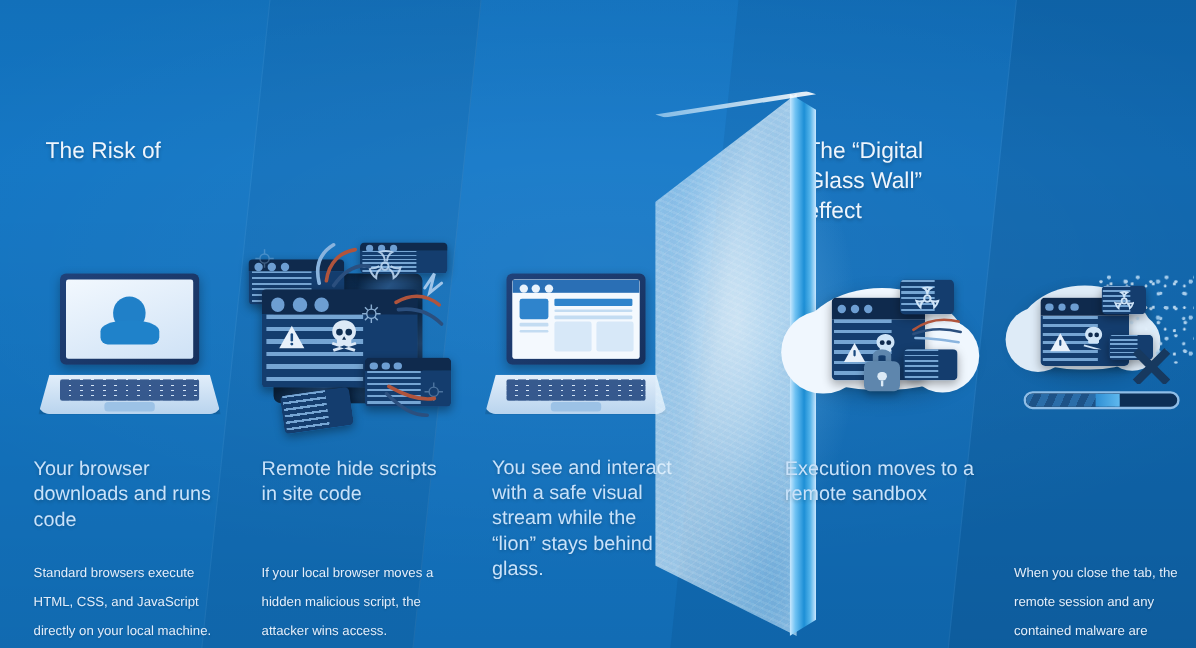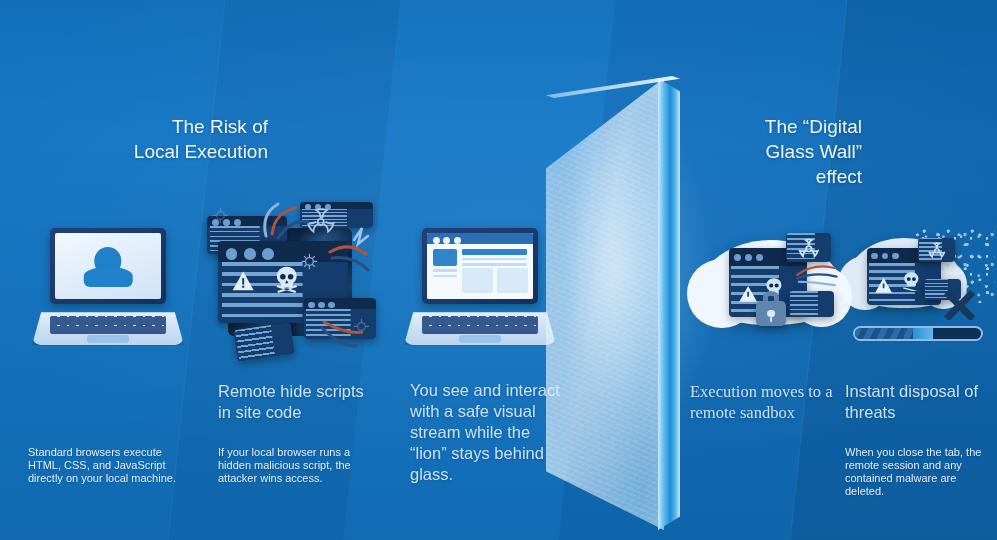--- a/index.html
+++ b/index.html
@@ -28,41 +28,42 @@
 
   
   .title {
     position:absolute; left:38px; top:22px; width:940px;
     font-size:30px; font-weight:bold; letter-spacing:-.2px;
     color:#cfe6fb;
     text-shadow:0 1px 4px rgba(0,0,0,.28);
   }
 
   
-  .sec-head { position:absolute; font-size:19px; line-height:25px; color:#eef5fd; font-weight:400; text-shadow:0 1px 3px rgba(0,0,0,.25);text-align:right; }
+  .sec-head { position:absolute; font-size:19px; line-height:25px; color:#eef5fd; font-weight:400; text-shadow:0 1px 3px rgba(0,0,0,.25); }
   .sec-left  { left:38px;  top:114px; width:230px; }
   .sec-right { left:672px; top:114px; width:190px; }
 
   
   .col { position:absolute; top:0; height:540px; }
   .c1 { left:28px;  width:160px; }
   .c2 { left:218px; width:152px; }
   .c3 { left:410px; width:150px; }
-  .c4 { left:690px; width:160px;font-family:Liberation Serif, serif; }
+  .c4 { left:654px; width:160px; }
   .c5 { left:845px; width:145px; }
 
   .col-head {
     position:absolute; left:0; width:100%;
     font-size:16.5px; line-height:21px; color:#c9e2fa; font-weight:400;
     text-shadow:0 1px 3px rgba(0,0,0,.22);
   }
   .col-body {
     position:absolute; left:0; width:100%;
-    font-size:11px; line-height:13px; color:#e3eefb;
+    font-size:11px; line-height:24px; color:#e3eefb;
     text-shadow:0 1px 2px rgba(0,0,0,.2);
+    margin-top:20px;
   }
   .h-y380 { top:381px; }
   .h-y380c{ top:380px; }
 
   .art { position:absolute; }
 
   
   .laptop { position:relative; }
   .lp-lid {
     position:absolute; left:12%; top:0; width:76%; height:62%;
@@ -206,41 +207,41 @@
   <div class="panel p1"></div>
   <div class="panel p2"></div>
   <div class="panel p3"></div>
   <div class="panel p4"></div>
   <div class="panel p5"></div>
   <div class="vignette"></div>
 
 
   <div class="sec-head sec-left">
     <span>The Risk of</span><br>
-    <span>Local Execution</span>
   </div>
   <div class="sec-head sec-right">
     <span>The “Digital</span><br>
     <span>Glass Wall”</span><br>
     <span>effect</span>
   </div>
 
   <div class="col c1">
     <div class="art laptop" style="left:4px; top:228px; width:152px; height:122px;">
       <div class="lp-lid">
         <div class="lp-screen">
           <div class="usr-head"></div>
           <div class="usr-body"></div>
         </div>
       </div>
       <div class="lp-base">
         <div class="lp-keys"></div>
         <div class="lp-pad"></div>
       </div>
     </div>
+    <div class="col-head h-y380">Your browser downloads and runs code</div>
     <div class="col-body" style="top:446px;">Standard browsers execute HTML, CSS, and JavaScript directly on your local machine.</div>
   </div>
 
   <div class="col c2">
     <div class="art mal" style="left:-14px; top:200px; width:172px; height:158px;">
       <div class="swirl"></div>
 
       <div class="cw cw-a">
         <div class="cw-bar">
             <i></i>
@@ -326,21 +327,21 @@
           <path d="M74 38 C84 24 94 20 104 22" stroke="#2b4f7e" stroke-width="3"></path>
           <path d="M126 52 C140 44 152 46 162 54" stroke="#b0543c" stroke-width="3"></path>
           <path d="M128 58 C144 56 156 62 164 70" stroke="#2b4f7e" stroke-width="3"></path>
           <path d="M120 122 C134 130 146 134 158 132" stroke="#b0543c" stroke-width="3"></path>
           <path d="M118 128 C130 140 140 146 152 146" stroke="#2b4f7e" stroke-width="3"></path>
           <path d="M150 40 L158 28 L154 44 L164 36" stroke="#9fc4e8" stroke-width="2.5"></path>
         </g>
       </svg>
     </div>
     <div class="col-head h-y380">Remote hide scripts in site code</div>
-    <div class="col-body" style="top:446px;">If your local browser runs a hidden malicious script, the attacker wins access.</div>
+    <div class="col-body" style="top:446px;">If your local browser moves a hidden malicious script, the attacker wins access.</div>
   </div>
 
   <div class="col c3">
     <div class="art laptop" style="left:-6px; top:228px; width:152px; height:122px;">
       <div class="lp-lid">
         <div class="lp-screen">
           <div class="page-wrap">
             <div class="page-nav">
               <i></i>
                 <i></i>
@@ -470,17 +471,16 @@
       <div class="cw" style="left:54%;top:44%;width:26%;height:18%;z-index:4;">
         <div class="cw-body" style="height:100%;"></div>
       </div>
       <svg class="xmark" viewBox="0 0 64 64">
         <path fill="currentColor" d="M10 4 32 26 54 4l10 10-22 22 22 22-10 10-22-22-22 22L0 58l22-22L0 14z"></path>
       </svg>
       <div class="prog-track">
         <div class="prog-fill"></div>
       </div>
     </div>
-    <div class="col-head h-y380">Instant disposal of threats</div>
     <div class="col-body" style="top:446px;">When you close the tab, the remote session and any contained malware are deleted.</div>
   </div>
 
 </div>
 
 </body></html>

